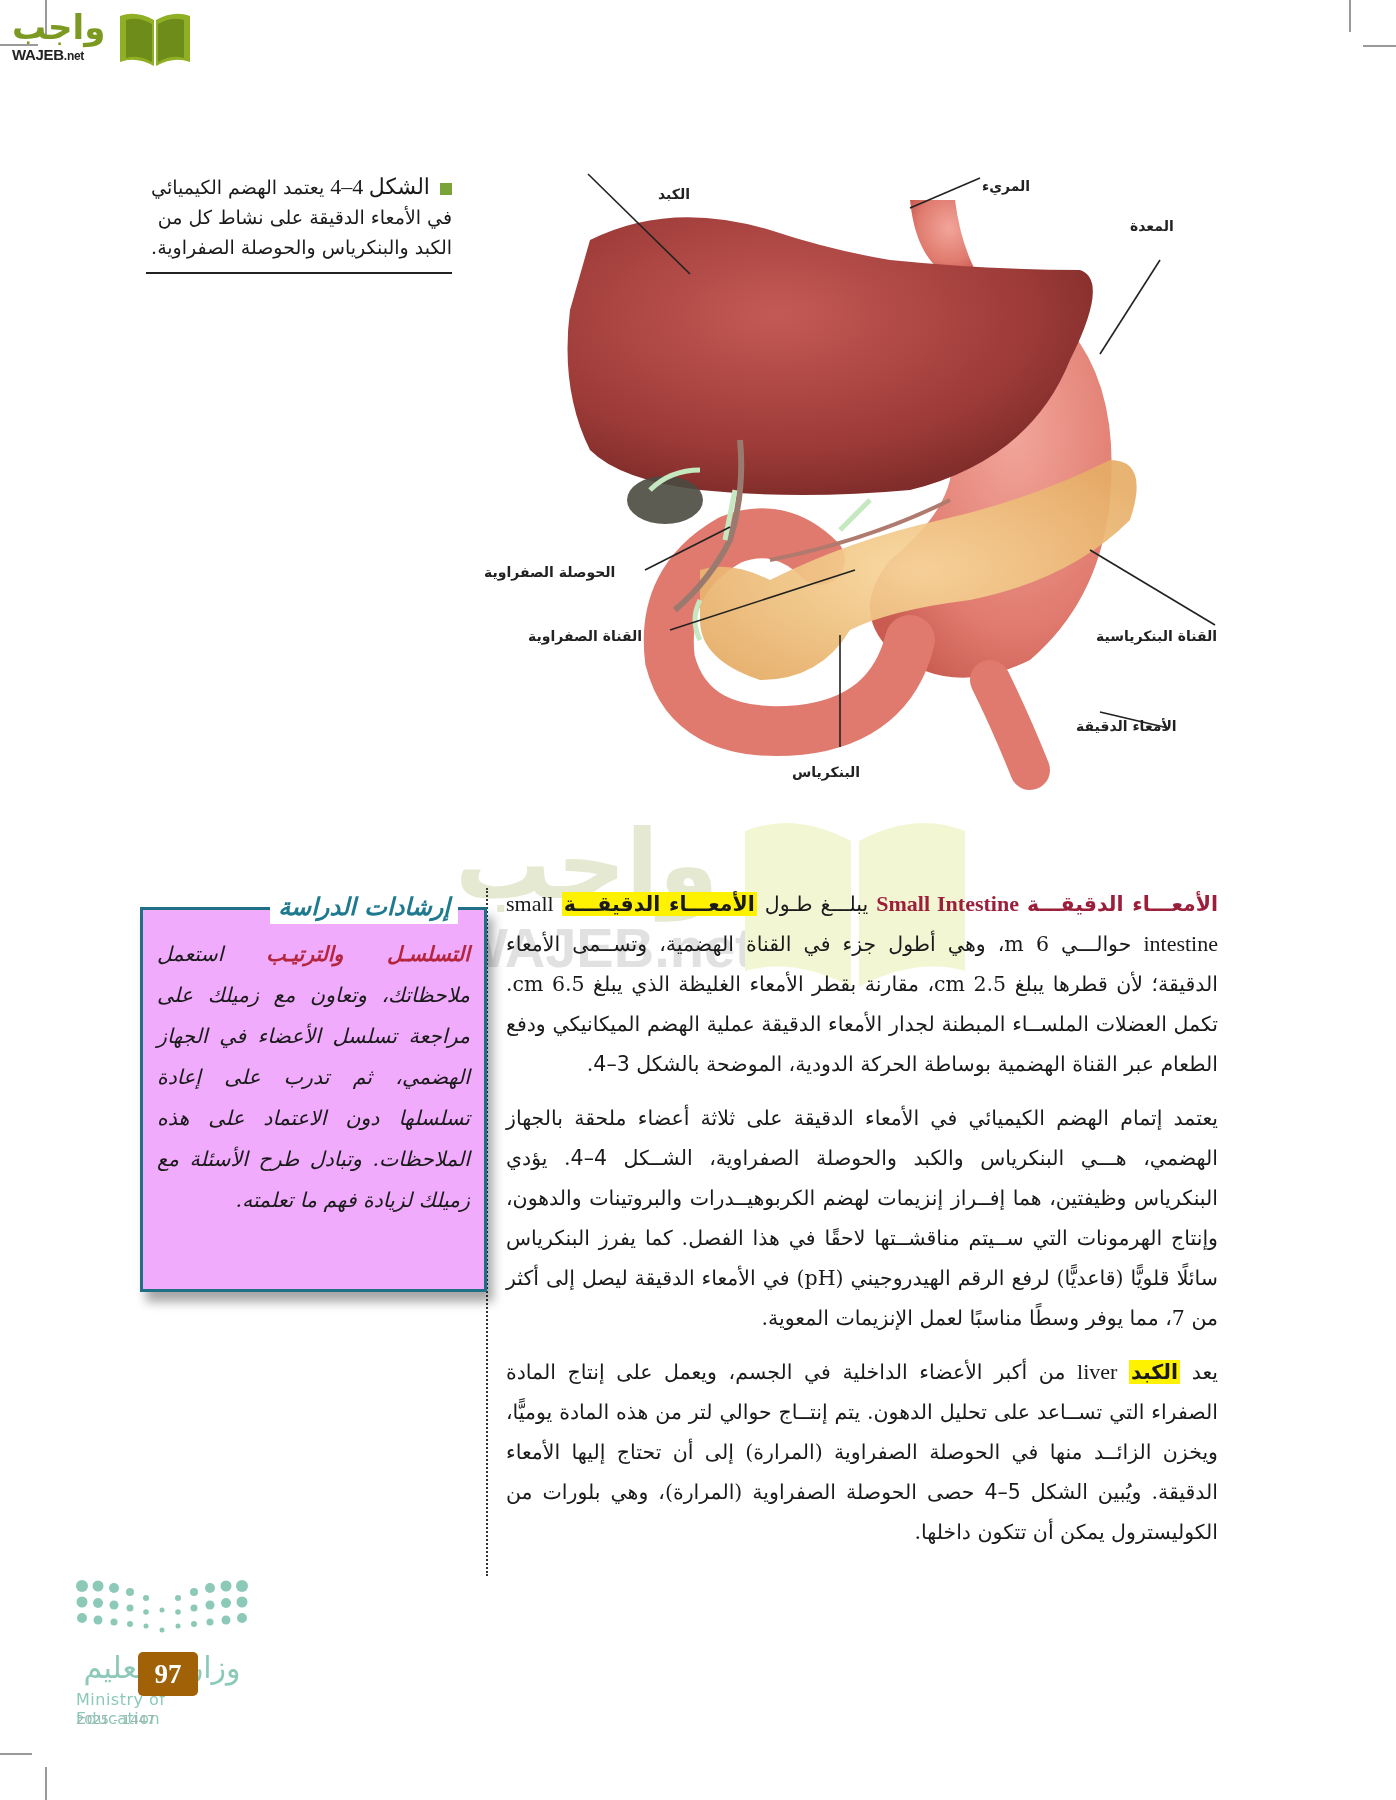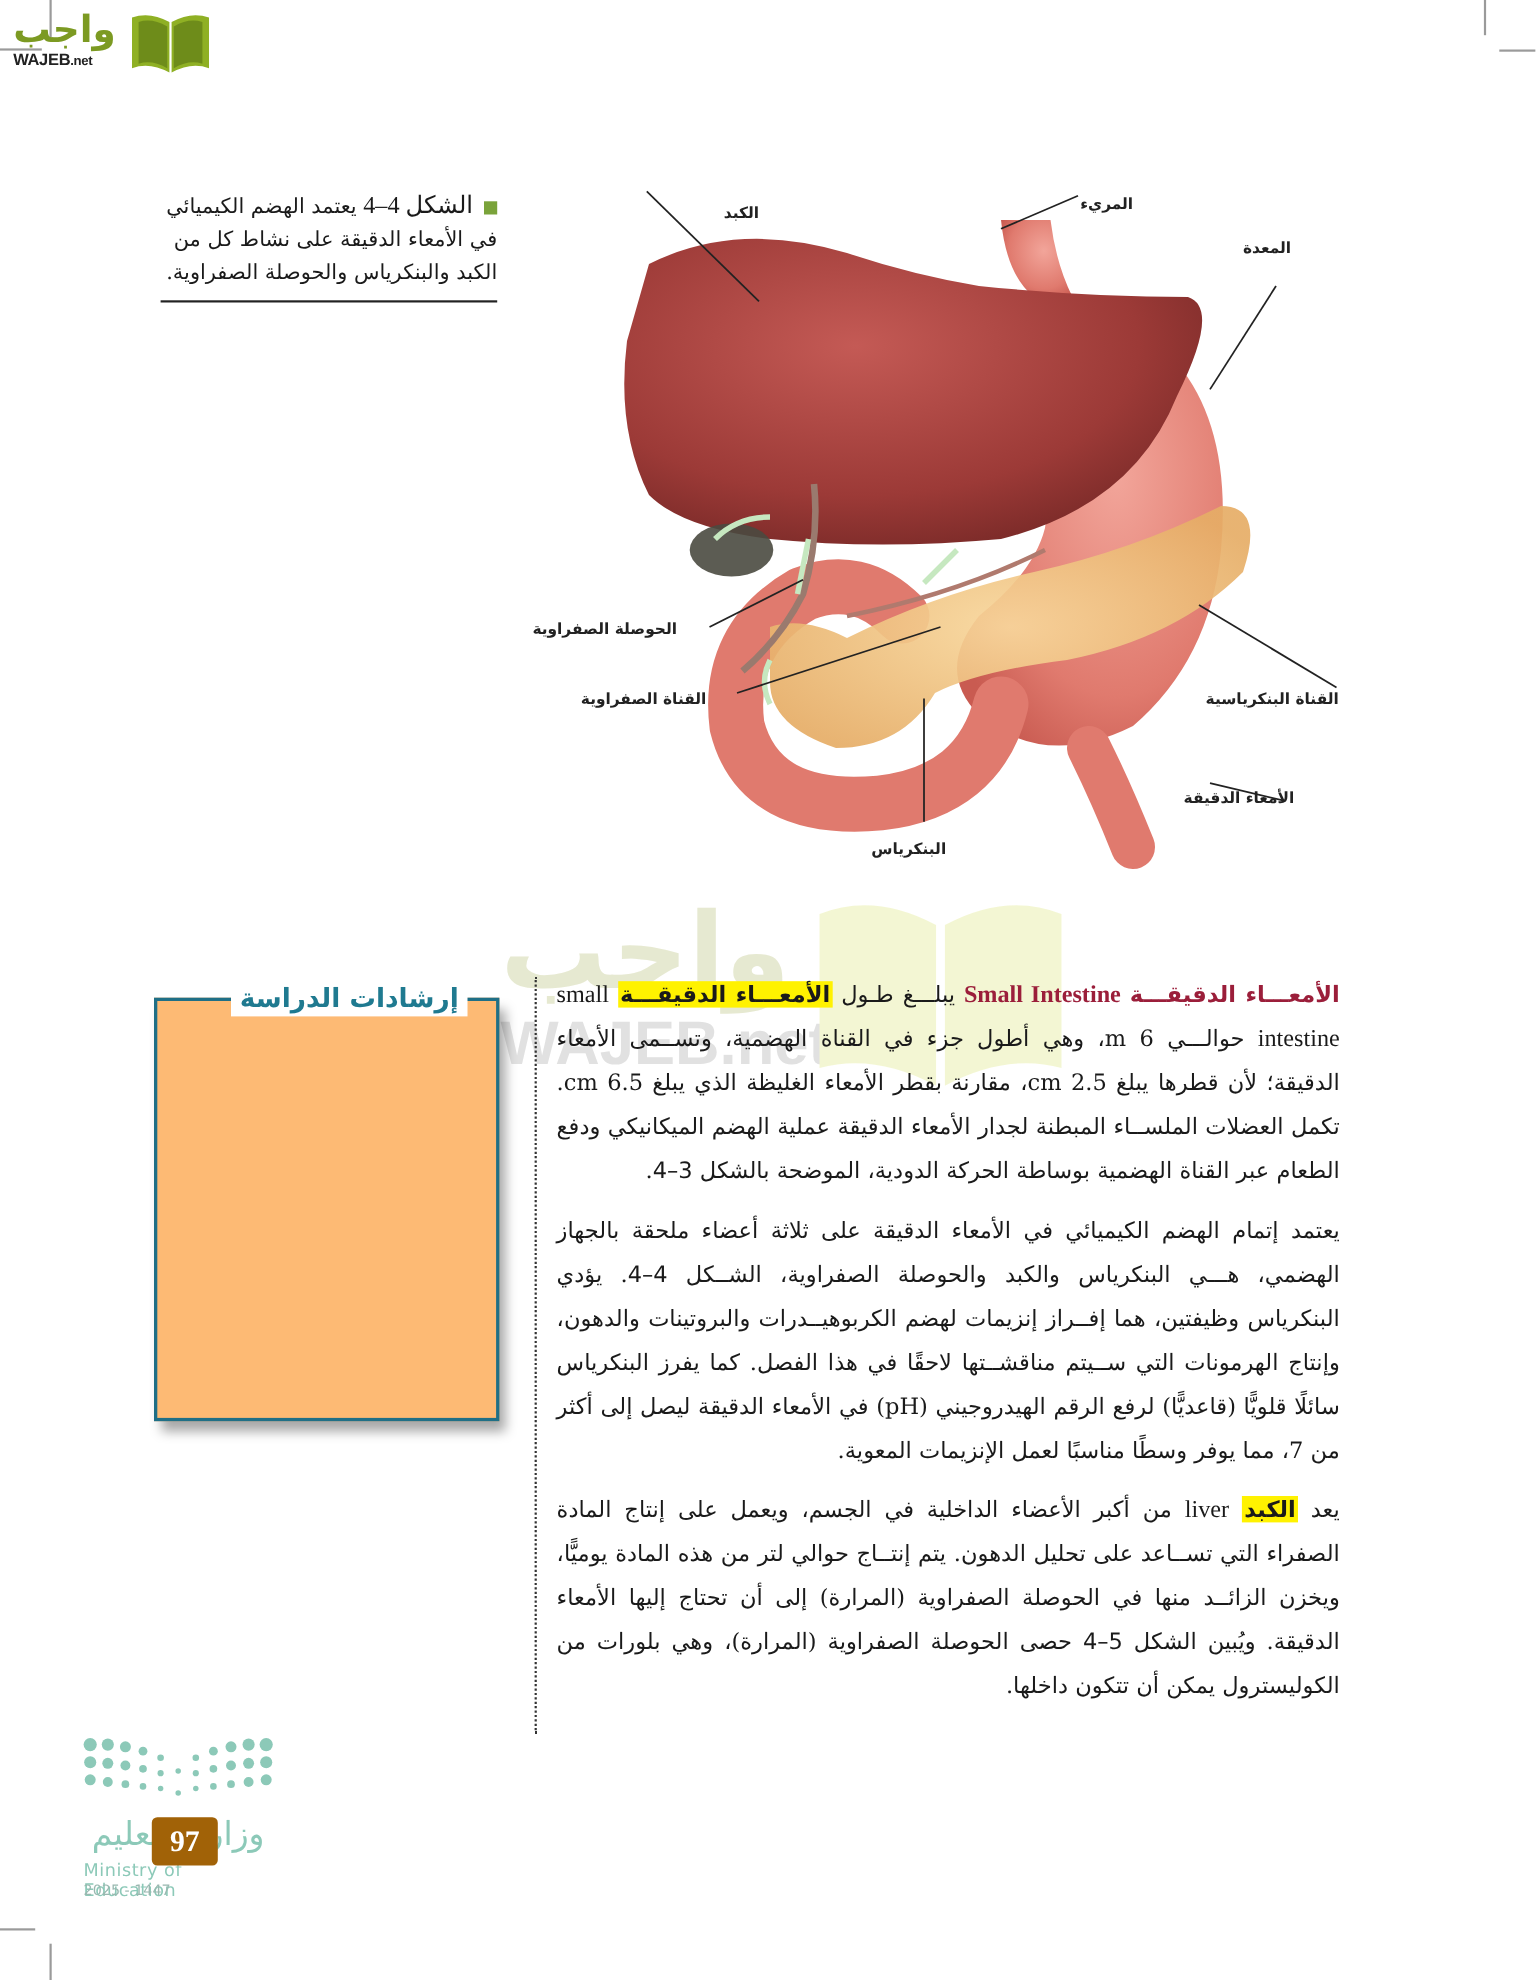--- a/index.html
+++ b/index.html
@@ -41,21 +41,21 @@
   
   .main { position: absolute; left: 506px; top: 884px; width: 712px; text-align: justify; text-align-last: right; font-family: "DejaVu Serif", serif; font-size: 20.5px; line-height: 40px; color: #1a1a1a; }
   .main p { margin-bottom: 14px; }
   .main .head { font-weight: bold; color: #9b1e3a; font-family: "DejaVu Sans", sans-serif; }
   .main .head-en { font-weight: bold; color: #9b1e3a; font-family: "Liberation Serif", serif; font-size: 22px; }
   .main .hl { background: #fff200; font-weight: bold; font-family: "DejaVu Sans", sans-serif; padding: 0 2px; }
   .main .b { font-weight: normal; font-family: "DejaVu Sans", sans-serif; }
   .main .en { font-family: "Liberation Serif", serif; font-size: 22px; }
 
   
-  .tips { position: absolute; left: 140px; top: 907px; width: 314px; height: 385px; border: 3px solid #1f6f86; background: #fdba74; box-shadow: 6px 10px 10px rgba(0,0,0,0.35); }
+  .tips { position: absolute; left: 140px; top: 907px; width: 347px; height: 385px; border: 3px solid #1f6f86; background: #f0abfc; box-shadow: 6px 10px 10px rgba(0,0,0,0.35); font-style: italic; }
   .tips .title { position: absolute; top: -20px; right: 26px; background: #fff; padding: 0 8px; font-family: "DejaVu Sans", sans-serif; font-weight: bold; font-size: 24px; color: #1f7a90; line-height: 34px; }
   .tips .body { position: absolute; top: 24px; right: 14px; left: 14px; text-align: justify; text-align-last: right; font-family: "DejaVu Serif", serif; font-size: 20.5px; line-height: 41px; color: #1a1a1a; }
   .tips .body .kw { color: #b3263e; font-weight: bold; font-family: "DejaVu Sans", sans-serif; }
 
   
   .ministry { position: absolute; left: 74px; top: 1578px; width: 180px; height: 150px; direction: ltr; }
   .ministry .dots { position: absolute; left: 0; top: 0; }
   .ministry .min-ar { position: absolute; left: 0; top: 72px; font-size: 30px; color: #8cc9b8; font-family: "DejaVu Sans", sans-serif; direction: rtl; width: 176px; text-align: center; }
   .ministry .min-en { position: absolute; left: 2px; top: 112px; font-size: 16px; color: #8cc9b8; font-family: "DejaVu Sans", sans-serif; letter-spacing: 0.5px; }
   .ministry .min-year { position: absolute; left: 2px; top: 134px; font-size: 13px; color: #9ab8b0; font-family: "DejaVu Sans", sans-serif; }
@@ -179,20 +179,24 @@
     <span class="hl">الكبد</span>
     <span class="en">liver</span>
     <span>من أكبر الأعضاء الداخلية في الجسم، ويعمل على إنتاج المادة الصفراء التي تســاعد على تحليل الدهون. يتم إنتــاج حوالي لتر من هذه المادة يوميًّا، ويخزن الزائــد منها في الحوصلة الصفراوية (المرارة) إلى أن تحتاج إليها الأمعاء الدقيقة. ويُبين</span>
     <span class="b">الشكل 5–4</span>
     <span>حصى الحوصلة الصفراوية (المرارة)، وهي بلورات من الكوليسترول يمكن أن تتكون داخلها.</span>
   </p>
 </div>
 
 <div class="tips">
   <div class="title">إرشادات الدراسة</div>
+  <div class="body">
+    <span class="kw">التسلسـل والترتيـب</span>
+    <span>استعمل ملاحظاتك، وتعاون مع زميلك على مراجعة تسلسل الأعضاء في الجهاز الهضمي، ثم تدرب على إعادة تسلسلها دون الاعتماد على هذه الملاحظات. وتبادل طرح الأسئلة مع زميلك لزيادة فهم ما تعلمته.</span>
+  </div>
 </div>
 
 <div class="ministry">
   <svg class="dots" width="176" height="60" viewBox="0 0 176 60">
     <g fill="#8cc9b8">
       <circle cx="8" cy="8" r="6"></circle>
         <circle cx="24" cy="8" r="5.5"></circle>
         <circle cx="40" cy="10" r="5"></circle>
         <circle cx="56" cy="14" r="4"></circle>
         <circle cx="72" cy="20" r="3"></circle>

